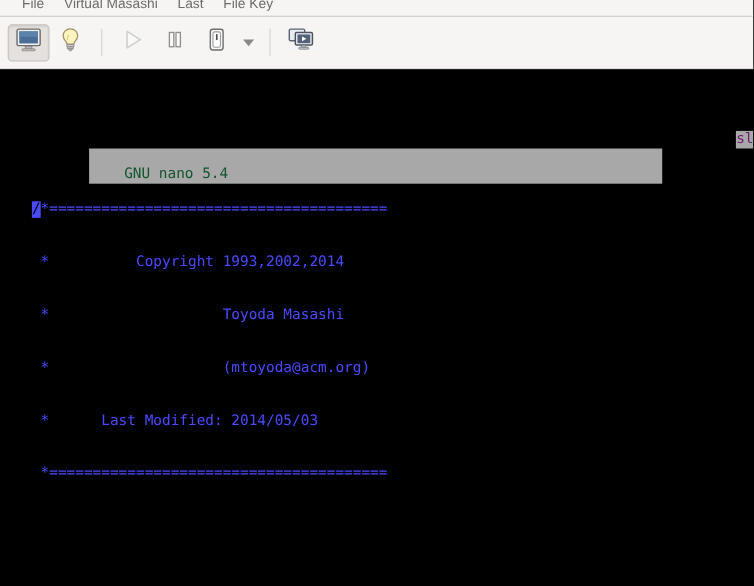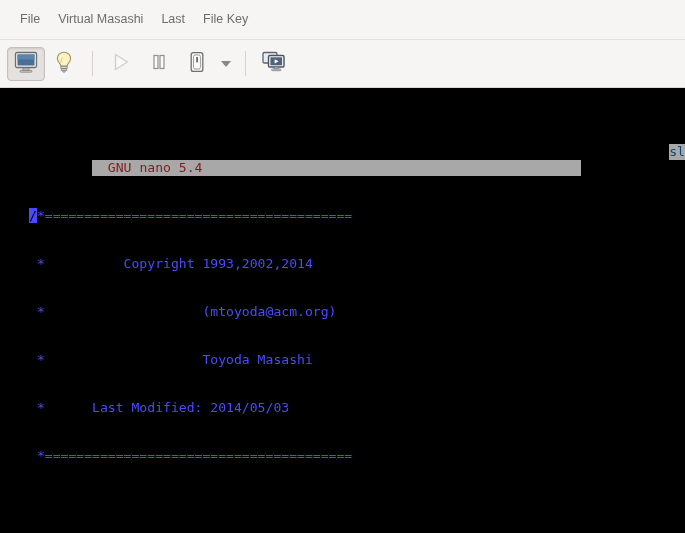--- a/index.html
+++ b/index.html
@@ -16,25 +16,25 @@
     width: 685px;
     height: 533px;
     position: relative;
     background: #000;
     display: flex;
     flex-direction: column;
   }
 
   
   .menubar {
-    height: 40px;
+    height: 15px;
     background: #f6f5f4;
     border-bottom: 1px solid #e4e2e0;
     display: flex;
-    align-items: center;
+    align-items: flex-end;
     padding-left: 11px;
     flex: 0 0 auto;
   }
   .menu-item {
     font-size: 12.5px;
     color: #6e6c6a;
     padding: 3px 9px 4px 9px;
     white-space: nowrap;
     border-radius: 3px;
     cursor: default;
@@ -100,40 +100,40 @@
     top: 8px;
     width: 685px;
     font-family: "DejaVu Sans Mono", "Liberation Mono", monospace;
     font-size: 13.1px;
     line-height: 16px;
     letter-spacing: 0px;
     white-space: pre;
   }
   .titlebar {
     background: #a8a8a8;
-    color: #7f1d1d;
+    color: #14532d;
     display: inline-block;
-    margin-left: 29px;
-    padding: 0;
+    margin-left: 18px;
+    padding: 16px;
     height: 16px;
     line-height: 16px;
     white-space: pre;
   }
   .titlerow {
     height: 16px;
     line-height: 16px;
     white-space: pre;
     position: relative;
   }
   .titlerow .right {
     position: absolute;
     right: 0;
     top: 0;
     background: #a8a8a8;
-    color: #0c4a6e;
+    color: #701a75;
     height: 16px;
     line-height: 16px;
   }
   .row {
     height: 16px;
     line-height: 16px;
     padding-left: 29px;
     white-space: pre;
   }
   .cmt  { color: #4a4aff; }
@@ -230,22 +230,22 @@
   <div class="console">
     <div class="term">
 
       <div class="titlerow">
         <span class="titlebar">  GNU nano 5.4                                                </span>
         <span class="right">sl</span>
       </div>
 
       <div class="row"><span class="cmt"><span class="cur">/</span><span>*=======================================</span></span></div>
       <div class="row"><span class="cmt"> *          Copyright 1993,2002,2014</span></div>
+      <div class="row"><span class="cmt"> *                    Toyoda Masashi</span></div>
       <div class="row"><span class="cmt"> *                    (mtoyoda@acm.org)</span></div>
-      <div class="row"><span class="cmt"> *                    Toyoda Masashi</span></div>
       <div class="row"><span class="cmt"> *      Last Modified: 2014/05/03</span></div>
       <div class="row"><span class="cmt"> *=======================================</span></div>
       
 
       
 
       
       
       
       

